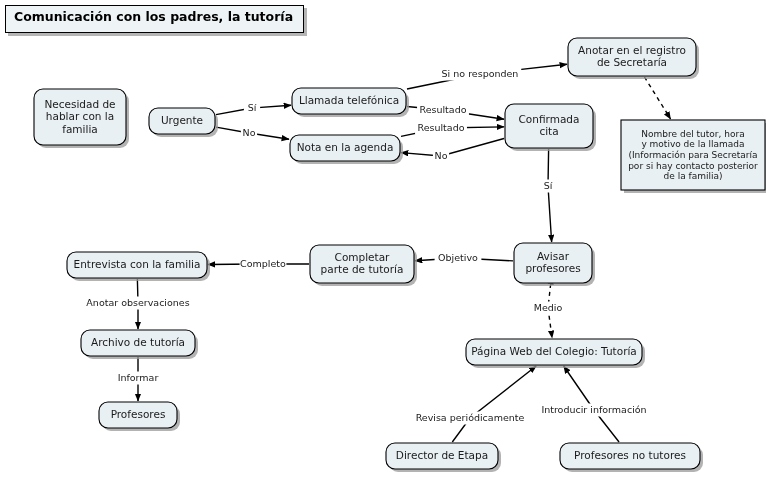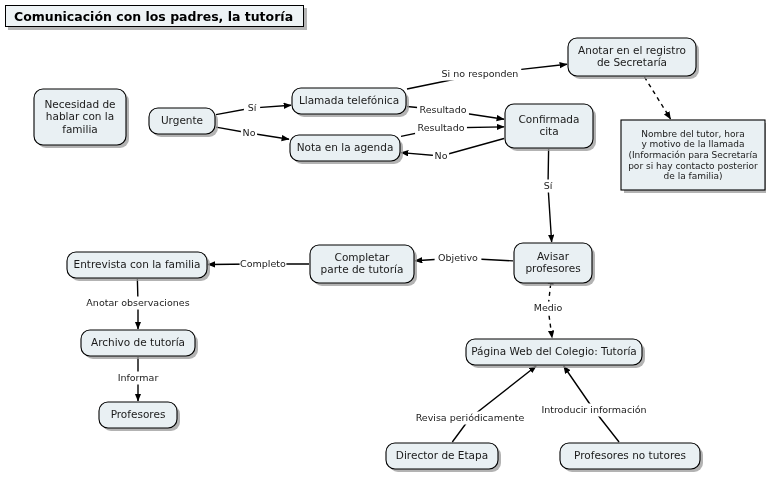--- a/index.html
+++ b/index.html
@@ -13,21 +13,21 @@
     position: relative;
     overflow: hidden;
     font-family: "DejaVu Sans", "Liberation Sans", sans-serif;
   }
 
   
   #title-bar {
     position: absolute;
     left: 5px;
     top: 5px;
-    height: 22px;
+    height: 28px;
     box-sizing: border-box;
     background: #eef3f5;
     border: 1px solid #000000;
     padding: 2px 10px 0 8px;
     font-size: 12.5px;
     font-weight: bold;
     color: #000000;
     line-height: 18px;
     white-space: nowrap;
     box-shadow: 3px 3px 0 rgba(120,120,120,0.55);

